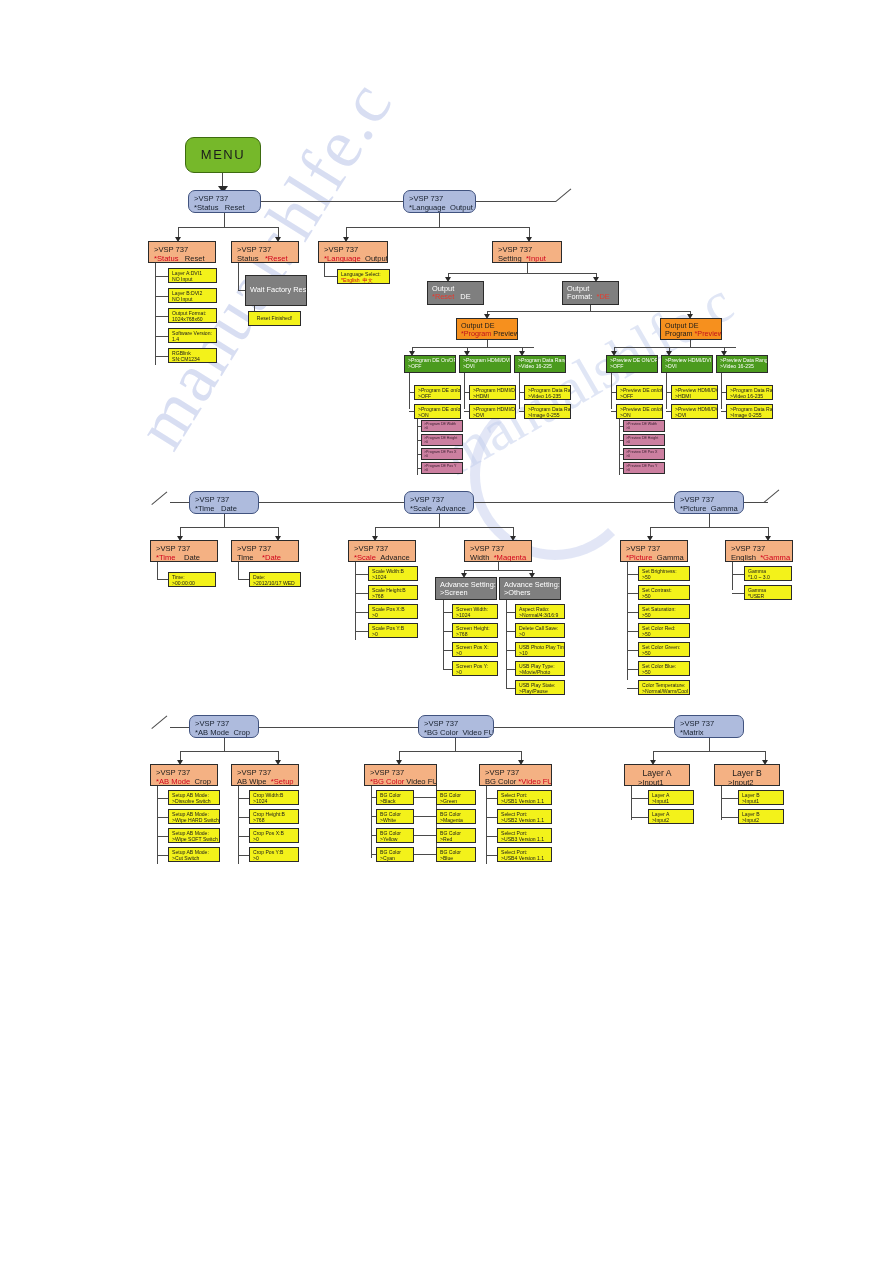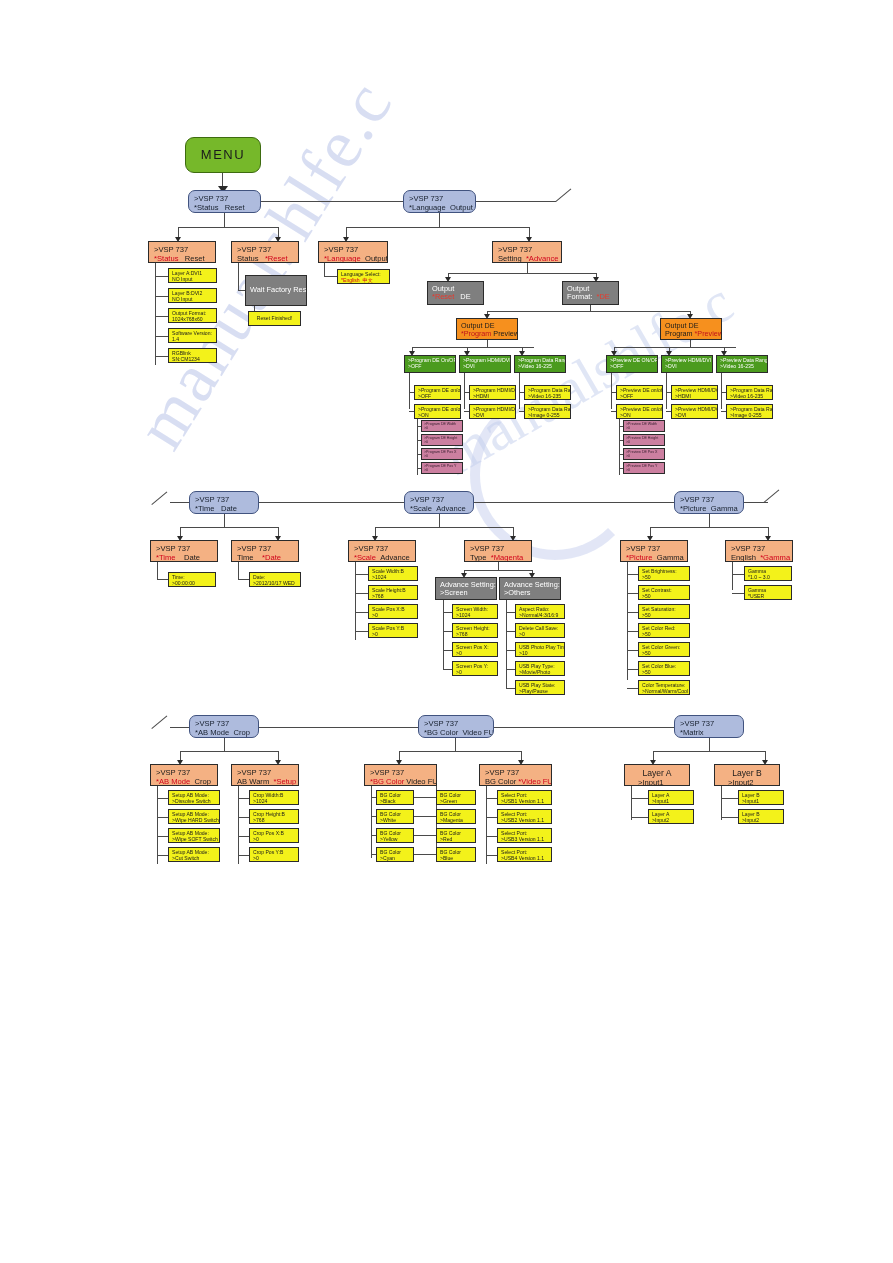--- a/index.html
+++ b/index.html
@@ -162,21 +162,21 @@
   <div class="ln lnv" style="left:529px;top:227px;height:13px;"></div>
   <div class="arw" style="left:342.5px;top:237px;"></div>
   <div class="arw" style="left:525.5px;top:237px;"></div>
 
   <div class="node orange" style="left:318px;top:241px;width:70px;height:22px;">
     <span class="l1">&gt;VSP 737</span>
     <span class="l2"><span class="hl">*Language</span>&nbsp;&nbsp;<span>Output</span></span>
   </div>
   <div class="node orange" style="left:492px;top:241px;width:70px;height:22px;">
     <span class="l1">&gt;VSP 737</span>
-    <span class="l2"><span>Setting</span>&nbsp;&nbsp;<span class="hl">*Advance</span></span>
+    <span class="l2"><span>Setting</span>&nbsp;&nbsp;<span class="hl">*Input</span></span>
   </div>
 
   <div class="ln lnv" style="left:324px;top:263px;height:13px;"></div>
   <div class="ln lnh" style="left:324px;top:276px;width:14px;"></div>
   <div class="node yellow" style="left:337px;top:269px;width:53px;height:15px;">
     <span class="l1">Language Select:</span>
     <span class="l2"><span class="hl">*English</span>&nbsp;&nbsp;<span class="hl">中文</span></span>
   </div>
 
   <div class="ln lnv" style="left:527px;top:263px;height:10px;"></div>
@@ -422,21 +422,21 @@
   <div class="ln lnv" style="left:513px;top:527px;height:12px;"></div>
   <div class="arw" style="left:371.5px;top:536px;"></div>
   <div class="arw" style="left:509.5px;top:536px;"></div>
 
   <div class="node orange" style="left:348px;top:540px;width:68px;height:22px;">
     <span class="l1">&gt;VSP 737</span>
     <span class="l2"><span class="hl">*Scale</span>&nbsp;&nbsp;<span>Advance</span></span>
   </div>
   <div class="node orange" style="left:464px;top:540px;width:68px;height:22px;">
     <span class="l1">&gt;VSP 737</span>
-    <span class="l2"><span>Type</span>&nbsp;&nbsp;<span class="hl">*Magenta</span></span>
+    <span class="l2"><span>Width</span>&nbsp;&nbsp;<span class="hl">*Magenta</span></span>
   </div>
   <div class="ln lnv" style="left:355px;top:562px;height:78px;"></div>
   <div id="scale-items">
       <div class="ln lnh" style="left: 355px; top: 573.5px; width: 13px;"></div>
       <div class="node yellow" style="left: 368px; top: 566px; width: 50px; height: 15px;">
         <span class="l1">Scale Width:B</span>
         <span class="l2">&gt;1024</span>
       </div>
       <div class="ln lnh" style="left: 355px; top: 592.5px; width: 13px;"></div>
       <div class="node yellow" style="left: 368px; top: 585px; width: 50px; height: 15px;">
@@ -613,21 +613,21 @@
   <div class="ln lnv" style="left:278px;top:751px;height:12px;"></div>
   <div class="arw" style="left:176.5px;top:760px;"></div>
   <div class="arw" style="left:274.5px;top:760px;"></div>
 
   <div class="node orange" style="left:150px;top:764px;width:68px;height:22px;">
     <span class="l1">&gt;VSP 737</span>
     <span class="l2"><span class="hl">*AB Mode</span>&nbsp;&nbsp;<span>Crop</span></span>
   </div>
   <div class="node orange" style="left:231px;top:764px;width:68px;height:22px;">
     <span class="l1">&gt;VSP 737</span>
-    <span class="l2"><span>AB Warm</span>&nbsp;&nbsp;<span class="hl">*Setup</span></span>
+    <span class="l2"><span>AB Wipe</span>&nbsp;&nbsp;<span class="hl">*Setup</span></span>
   </div>
   <div class="ln lnv" style="left:157px;top:786px;height:78px;"></div>
   <div id="ab-items">
       <div class="ln lnh" style="left: 157px; top: 797.5px; width: 11px;"></div>
       <div class="node yellow" style="left: 168px; top: 790px; width: 52px; height: 15px;">
         <span class="l1">Setup AB Mode:</span>
         <span class="l2">&gt;Dissolve Switch</span>
       </div>
       <div class="ln lnh" style="left: 157px; top: 816.5px; width: 11px;"></div>
       <div class="node yellow" style="left: 168px; top: 809px; width: 52px; height: 15px;">

